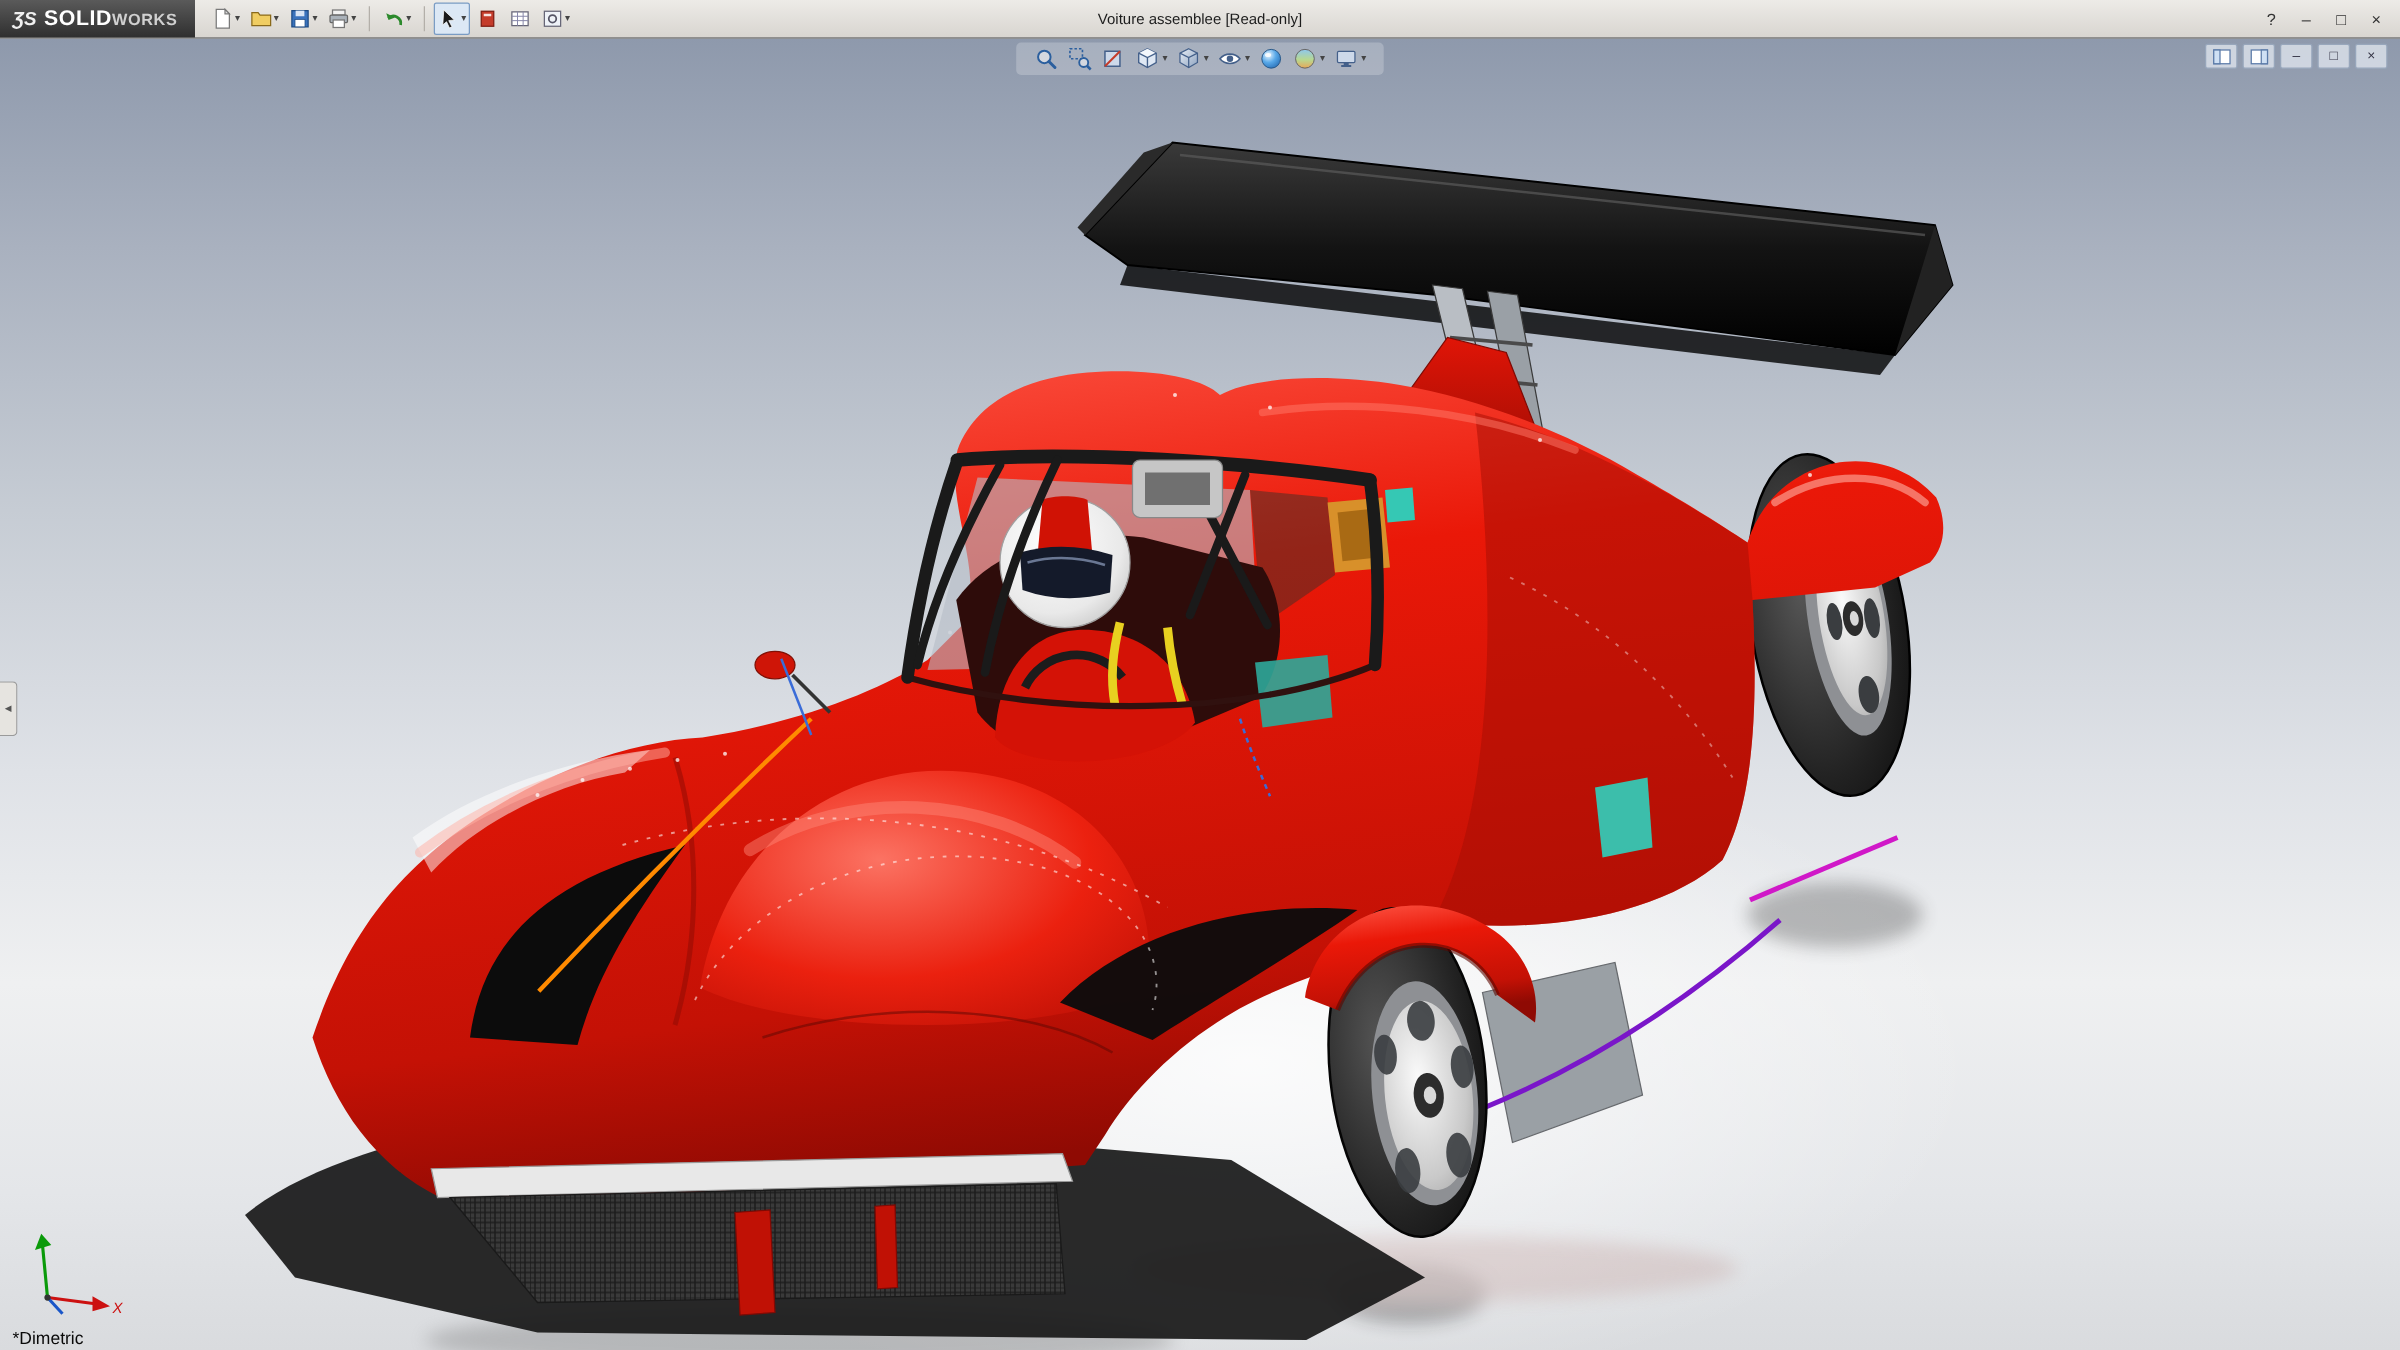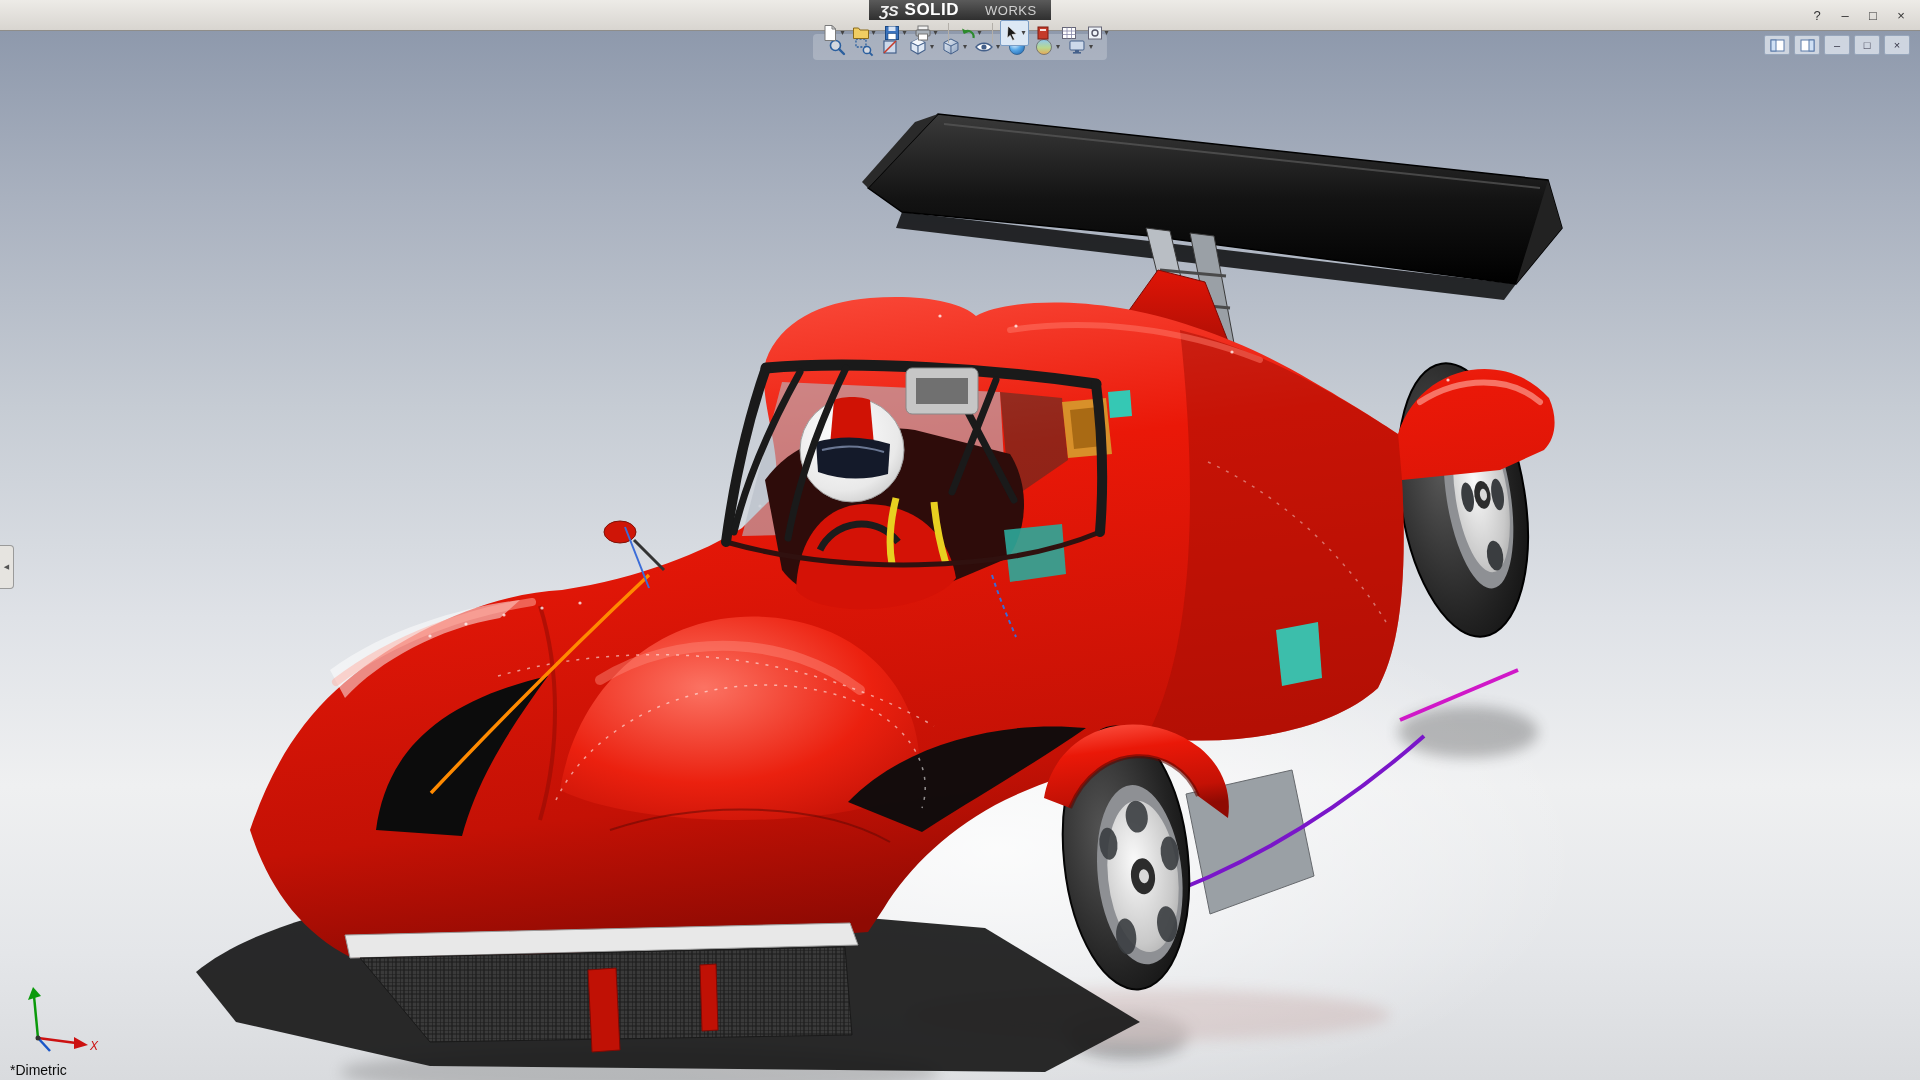--- a/index.html
+++ b/index.html
@@ -1,26 +1,26 @@
 <!DOCTYPE html>
 <html style="--bg-top: #8e99ac; --bg-mid: #dfe2e7; --bg-floor: #e4e6e9; --titlebar-bg: #d8d5d0; --logo-bg: #2f2f2f; --accent-blue: #2b5f9e;"><head>
 <meta charset="utf-8">
 <style>
   html,body{margin:0;padding:0;}
   body{width:1920px;height:1080px;overflow:hidden;font-family:"Liberation Sans",sans-serif;background:#000;position:relative;}
 
   
   .titlebar{position:absolute;top:0;left:0;width:1920px;height:30px;
     background:linear-gradient(#edebe7,var(--titlebar-bg,#d8d5d0));
-    border-bottom:1px solid #8f8d89;display:flex;align-items:center;z-index:30;flex-direction:column;}
+    border-bottom:1px solid #8f8d89;display:flex;align-items:center;z-index:30;}
   .logo{height:30px;background:linear-gradient(#5a5a5a,var(--logo-bg,#2f2f2f));color:#fff;
     display:flex;align-items:center;padding:0 14px 0 10px;gap:6px;}
   .logo-mark{font-weight:bold;font-style:italic;font-size:15px;color:#f0f0f0;}
   .logo-solid{font-weight:bold;font-size:17px;letter-spacing:.5px;}
-  .logo-works{font-weight:normal;font-size:13px;letter-spacing:.5px;color:#d0d0d0;margin-left:26px;}
+  .logo-works{font-weight:bold;font-size:13px;letter-spacing:.5px;color:#d0d0d0;}
   .toolbar{display:flex;align-items:center;margin-left:10px;gap:2px;}
   .tb-btn{display:flex;align-items:center;height:24px;padding:0 2px;border:1px solid transparent;background:transparent;}
   .tb-btn.pressed{border:1px solid #7a9cc4;background:#dce8f5;border-radius:2px;}
   .caret{font-size:8px;color:#444;margin-left:1px;line-height:1;}
   .sep{width:1px;height:20px;background:#b3afa9;margin:0 5px;}
   .win-title{position:absolute;left:0;right:0;text-align:center;font-size:12px;color:#1d1d1d;pointer-events:none;}
   .win-controls{position:absolute;right:6px;top:0;height:30px;display:flex;align-items:center;gap:2px;z-index:2;}
   .win-btn{width:26px;height:20px;display:flex;align-items:center;justify-content:center;
     font-size:13px;color:#333;border-radius:2px;}
 
@@ -117,20 +117,21 @@
     </div>
     <div class="tb-btn">
       <svg width="18" height="18" viewBox="0 0 18 18">
         <rect x="2.5" y="3" width="13" height="12" fill="#eef2f8" stroke="#667"></rect>
         <circle cx="9" cy="9" r="3" fill="none" stroke="#556" stroke-width="1.4"></circle>
       </svg>
       <span class="caret">▾</span>
     </div>
   </div>
 
+  <div class="win-title">Voiture assemblee [Read-only]</div>
 
   <div class="win-controls">
     <div class="win-btn">?</div>
     <div class="win-btn">–</div>
     <div class="win-btn">□</div>
     <div class="win-btn">×</div>
   </div>
 </div>
 
 <div class="viewport">

